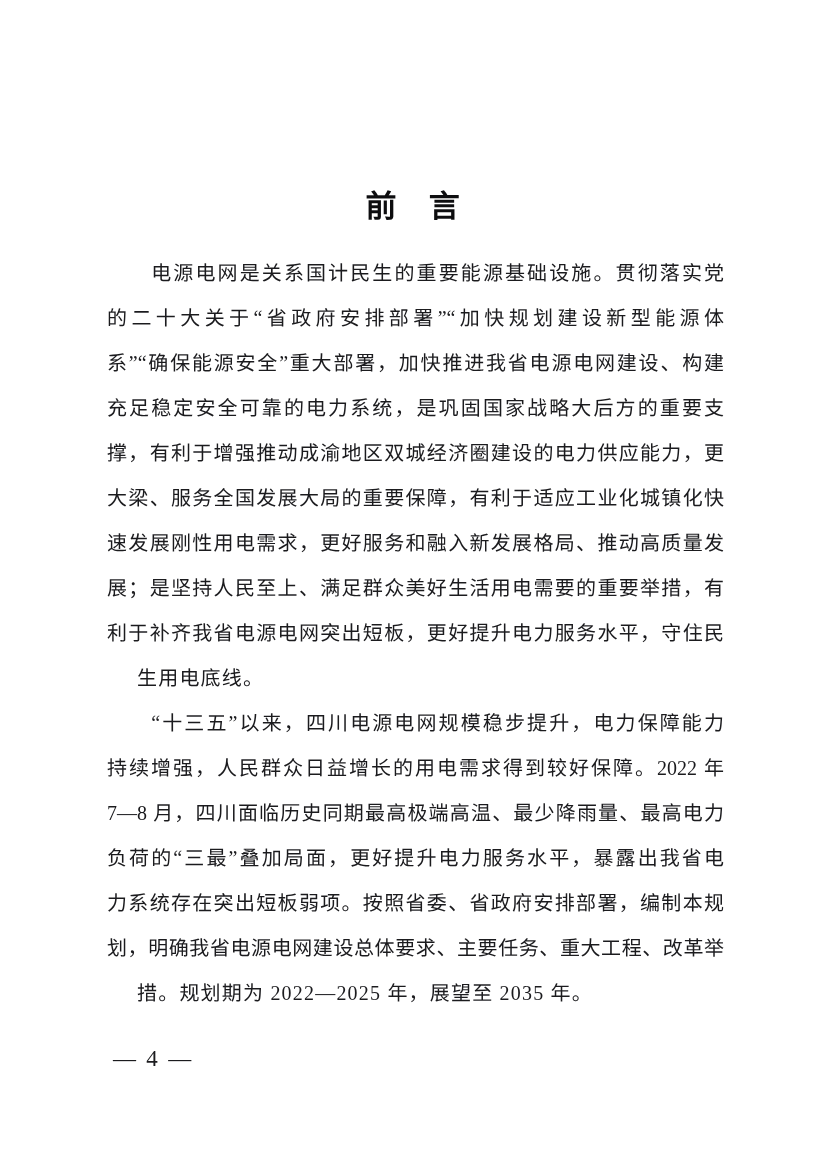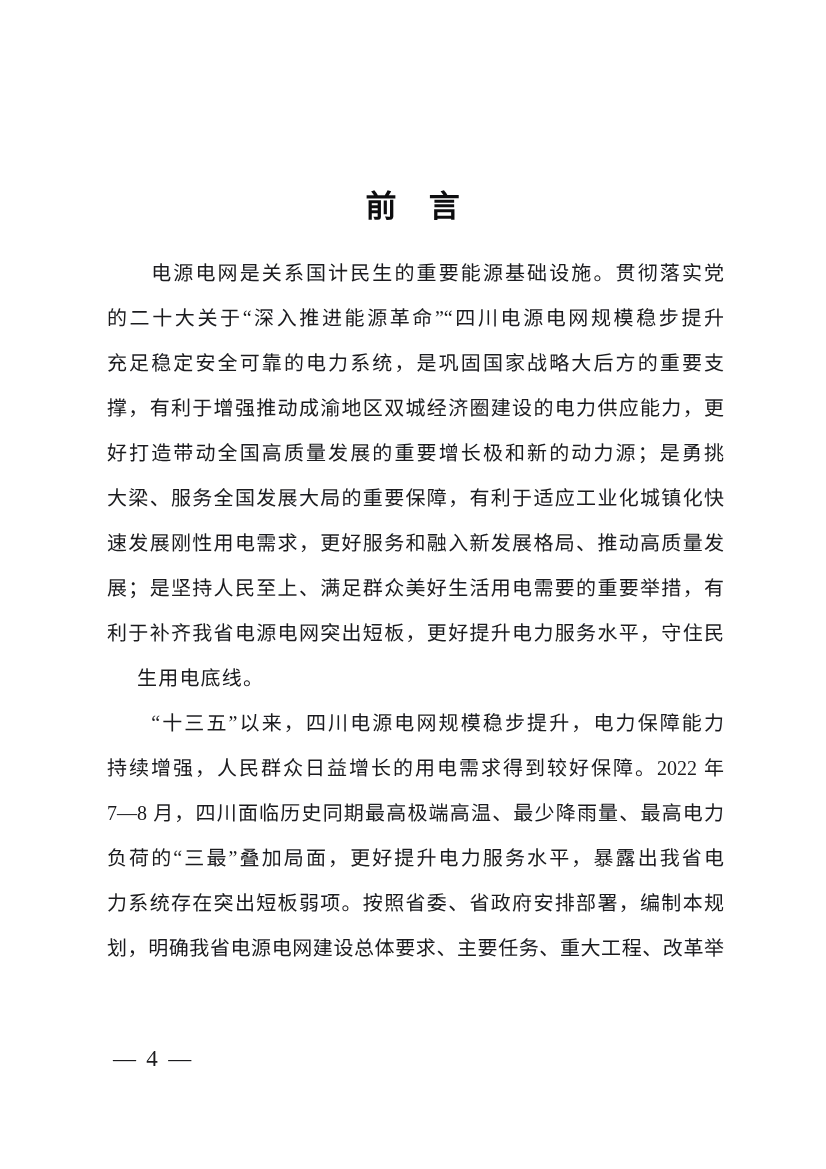--- a/index.html
+++ b/index.html
@@ -97,37 +97,38 @@
 <body>
 
 <div class="page">
 
   <h1 class="doc-title">前　言</h1>
 
   <div class="body-col">
 
     <div class="para">
       <span class="tline indent">　　电源电网是关系国计民生的重要能源基础设施。贯彻落实党</span>
-      <span class="tline">的二十大关于“深入推进能源革命”“四川电源电网规模稳步提升</span>
+      <span class="tline">的二十大关于“省政府安排部署”“加快规划建设新型能源体</span>
+      <span class="tline">系”“确保能源安全”重大部署，加快推进我省电源电网建设、构建</span>
       <span class="tline">充足稳定安全可靠的电力系统，是巩固国家战略大后方的重要支</span>
       <span class="tline">撑，有利于增强推动成渝地区双城经济圈建设的电力供应能力，更</span>
-      <span class="tline">好打造带动全国高质量发展的重要增长极和新的动力源；是勇挑</span>
       <span class="tline">大梁、服务全国发展大局的重要保障，有利于适应工业化城镇化快</span>
       <span class="tline">速发展刚性用电需求，更好服务和融入新发展格局、推动高质量发</span>
       <span class="tline">展；是坚持人民至上、满足群众美好生活用电需要的重要举措，有</span>
       <span class="tline">利于补齐我省电源电网突出短板，更好提升电力服务水平，守住民</span>
       <span class="tline ragged">生用电底线。</span>
     </div>
 
     <div class="para">
       <span class="tline indent">　　“十三五”以来，四川电源电网规模稳步提升，电力保障能力</span>
       <span class="tline">持续增强，人民群众日益增长的用电需求得到较好保障。2022 年</span>
       <span class="tline">7—8 月，四川面临历史同期最高极端高温、最少降雨量、最高电力</span>
       <span class="tline">负荷的“三最”叠加局面，更好提升电力服务水平，暴露出我省电</span>
       <span class="tline">力系统存在突出短板弱项。按照省委、省政府安排部署，编制本规</span>
       <span class="tline">划，明确我省电源电网建设总体要求、主要任务、重大工程、改革举</span>
+      <span class="tline ragged">措。规划期为 2022—2025 年，展望至 2035 年。</span>
     </div>
 
   </div>
 
   <div class="folio">— 4 —</div>
 
 </div>
 
 </body></html>

